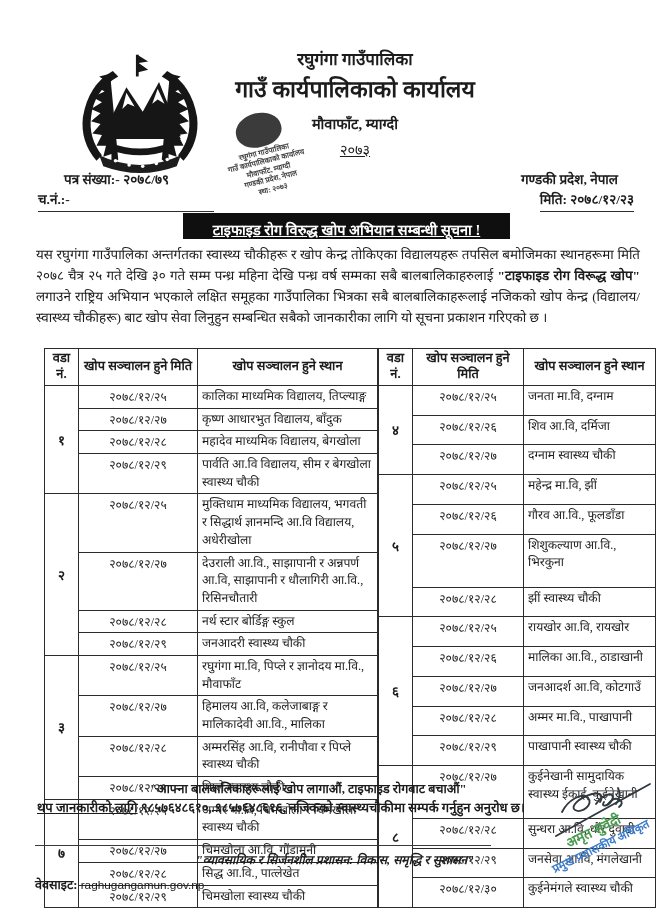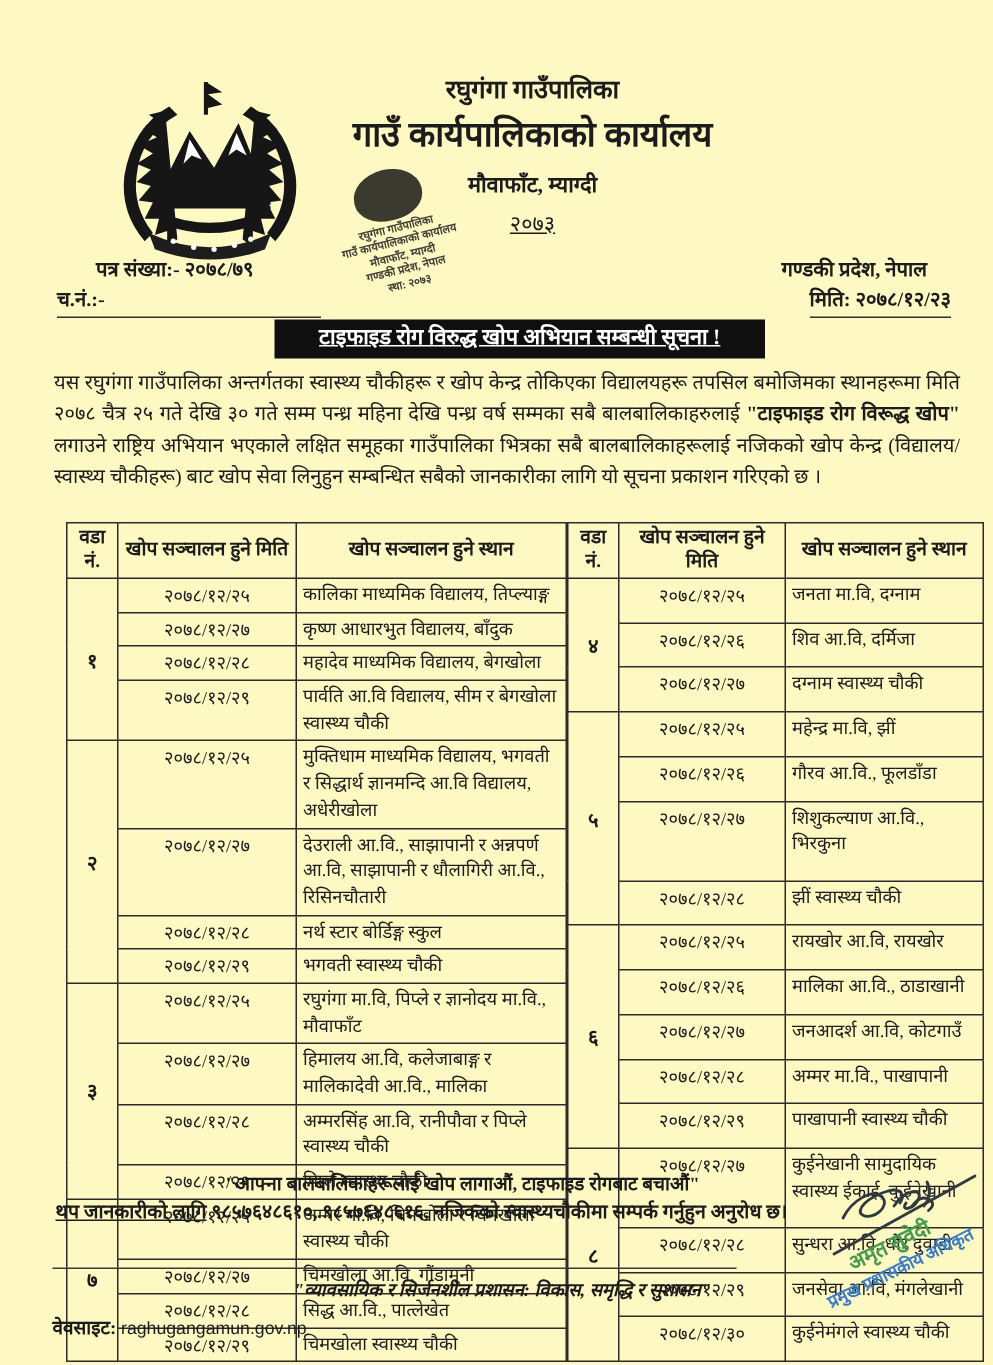--- a/index.html
+++ b/index.html
@@ -1,18 +1,18 @@
 <!DOCTYPE html>
 <html><head>
 <meta charset="utf-8">
 <style>
   html,body{margin:0;padding:0;background:#e8e8e6;}
   .page{
     position:relative; width:662px; height:910px; margin:0 auto;
-    background:#fef9c3; overflow:hidden;
+    background:#ffffff; overflow:hidden;
     font-family:"Liberation Serif","DejaVu Serif",serif;
     color:#1c1c1c;
   }
   
   .emblem{position:absolute; left:72px; top:50px; width:136px; height:140px;}
   .lh-center{position:absolute; left:190px; top:50px; width:330px; text-align:center; line-height:1.15;}
   .lh-muni{font-size:17px; font-weight:bold;}
   .lh-office{font-size:23px; font-weight:bold; margin-top:7px;}
   .lh-place{font-size:14.5px; font-weight:bold; margin-top:13px;}
   .lh-year{font-size:14.5px; margin-top:9px;text-decoration:underline;}
@@ -24,21 +24,21 @@
   .round-stamp span{display:block;font-size:7.5px;font-weight:bold;color:#161616;white-space:nowrap;}
   .lh-ref{position:absolute; left:38px; top:170px; font-size:13.5px; font-weight:bold;margin-left:26px;}
   .lh-chano{position:absolute; left:38px; top:190px; width:176px; font-size:13.5px; font-weight:bold;
             border-bottom:1.6px solid #2f2f2f; padding-bottom:3px;}
   .lh-province{position:absolute; right:44px; top:170px; font-size:13.5px; font-weight:bold;}
   .lh-date{position:absolute; right:28px; top:190px; font-size:13.5px; font-weight:bold;
            border-bottom:1.6px solid #2f2f2f; padding-bottom:3px;}
   
   .banner{
     position:absolute; left:183px; top:213px; width:327px; height:26px;
-    background:#0f0f0f; display:flex; align-items:flex-start; justify-content:center;
+    background:#0f0f0f; display:flex; align-items:flex-end; justify-content:center;
   }
   .banner span{color:#ffffff; font-weight:bold; font-size:14.5px; text-decoration:underline; white-space:nowrap;}
   .body-para{
     position:absolute; left:36px; top:245px; width:604px;
     font-size:13.4px; line-height:1.56; text-align:justify;
   }
   .body-para b{font-weight:bold;}
   
   .table-wrap{position:absolute; left:44px; top:348px; width:612px; display:flex; align-items:stretch;}
   .tcol{display:flex;}
@@ -175,21 +175,21 @@
             <tr>
               <td class="date">२०७८/१२/२७</td>
               <td class="place">देउराली आ.वि., साझापानी र अन्नपर्ण आ.वि, साझापानी र धौलागिरी आ.वि., रिसिनचौतारी</td>
             </tr>
             <tr>
               <td class="date">२०७८/१२/२८</td>
               <td class="place">नर्थ स्टार बोर्डिङ्ग स्कुल</td>
             </tr>
             <tr>
               <td class="date">२०७८/१२/२९</td>
-              <td class="place">भगवती स्वास्थ्य चौकी</td>
+              <td class="place">जनआदरी स्वास्थ्य चौकी</td>
             </tr>
             <tr>
               <td class="ward" rowspan="4">३</td>
               <td class="date">२०७८/१२/२५</td>
               <td class="place">रघुगंगा मा.वि, पिप्ले र ज्ञानोदय मा.वि., मौवाफाँट</td>
             </tr>
             <tr>
               <td class="date">२०७८/१२/२७</td>
               <td class="place">हिमालय आ.वि, कलेजाबाङ्ग र मालिकादेवी आ.वि., मालिका</td>
             </tr>

